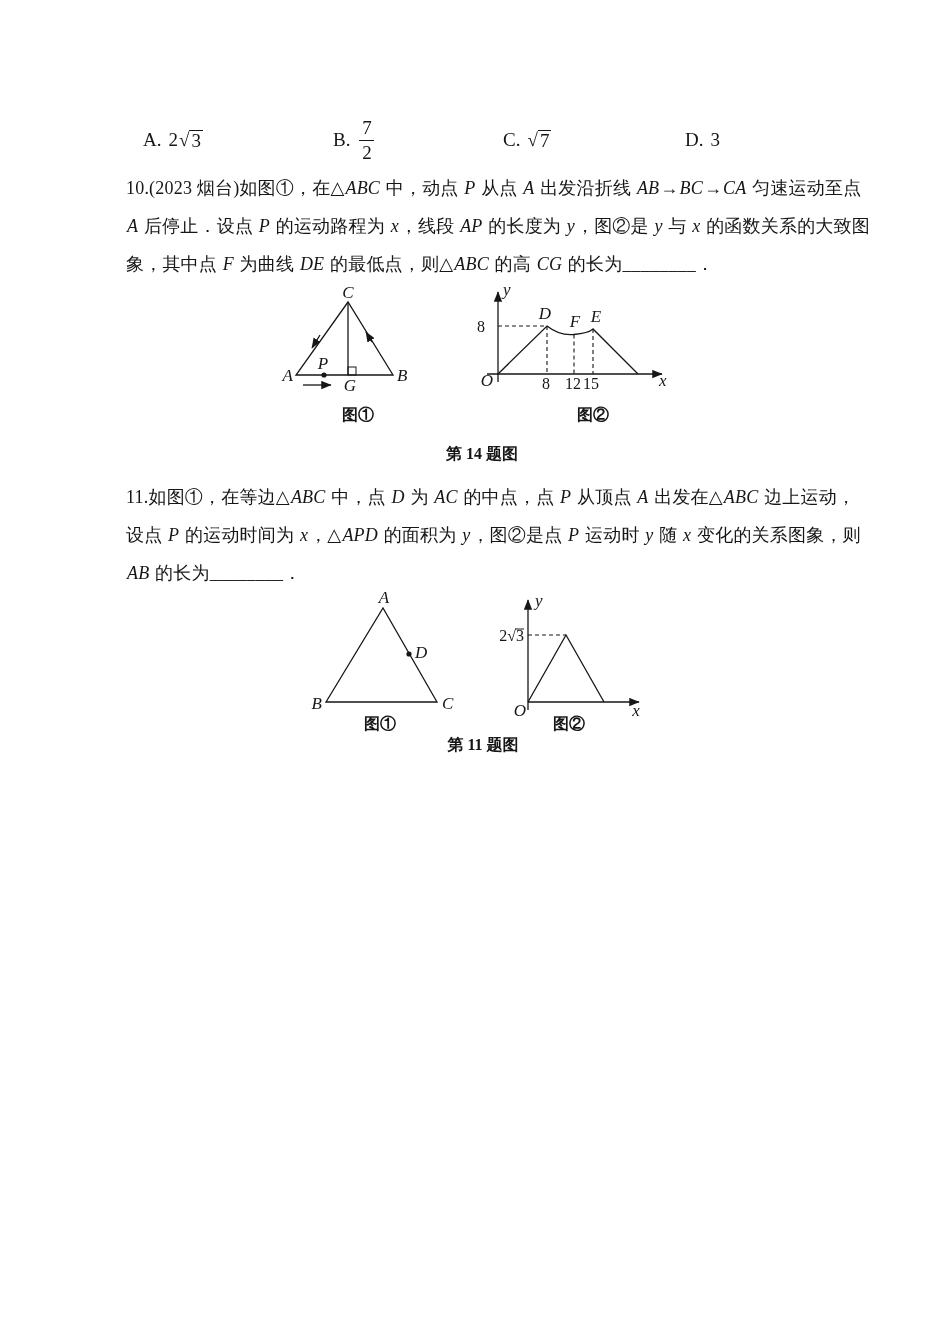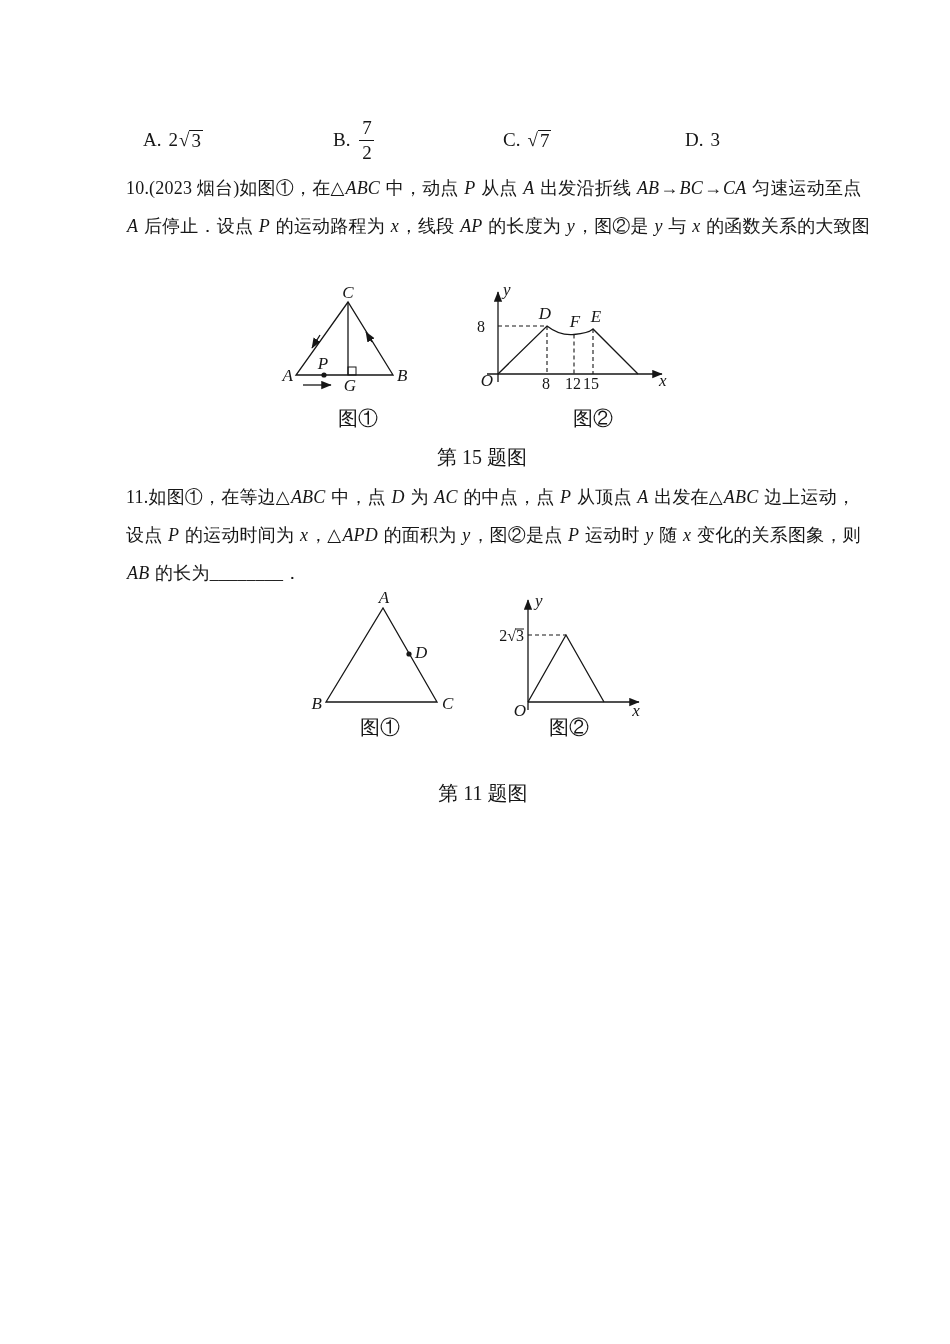--- a/index.html
+++ b/index.html
@@ -8,21 +8,21 @@
   .line{position:absolute;left:126px;font-size:18px;line-height:22px;white-space:nowrap;letter-spacing:.2px;}
   .mv{font-style:italic;font-family:"Liberation Serif","DejaVu Serif",serif;padding:0 1px;}
   .tx{font-style:normal;}
   .opt{position:absolute;top:112px;height:56px;display:flex;align-items:center;font-size:19px;}
   .opt .lab{margin-right:7px;}
   .coeff{margin-right:1px;}
   .sq{margin-right:0;}
   .rd{border-top:1.4px solid #161616;padding:0 2px;line-height:1.05;}
   .frac{display:inline-flex;flex-direction:column;align-items:center;font-size:19px;line-height:1.05;margin-left:2px;}
   .frac .bar{width:15px;border-top:1.4px solid #161616;margin:2px 0;height:0;}
-  .cap{position:absolute;font-size:20px;text-align:center;}
+  .cap{position:absolute;font-size:16px;text-align:center;font-weight:bold;}
   svg{position:absolute;overflow:visible;}
   svg line,svg path,svg polygon,svg rect{stroke:#161616;fill:none;stroke-width:1.3;}
   svg .dash{stroke-dasharray:4 3;stroke-width:1.1;}
   svg .dot{fill:#161616;stroke:none;}
   .svt{font:italic 17px "Liberation Serif","DejaVu Serif",serif;fill:#161616;}
   .svn{font:16px "Liberation Serif","DejaVu Serif",serif;fill:#161616;}
 </style>
 </head>
 <body>
 
@@ -47,20 +47,21 @@
     <span class="sq">√</span>
       <span class="rd">7</span>
   </div>
   <div class="opt" style="left:685px">
     <span class="lab">D.</span>
     <span>3</span>
   </div>
 
   <div class="line" style="top:177px"><span class="tx">10.(2023 烟台)如图①，在△</span><span class="mv">ABC</span><span class="tx"> 中，动点 </span><span class="mv">P</span><span class="tx"> 从点 </span><span class="mv">A</span><span class="tx"> 出发沿折线 </span><span class="mv">AB</span><span class="tx">→</span><span class="mv">BC</span><span class="tx">→</span><span class="mv">CA</span><span class="tx"> 匀速运动至点</span></div>
   <div class="line" style="top:215px"><span class="mv">A</span><span class="tx"> 后停止．设点 </span><span class="mv">P</span><span class="tx"> 的运动路程为 </span><span class="mv">x</span><span class="tx">，线段 </span><span class="mv">AP</span><span class="tx"> 的长度为 </span><span class="mv">y</span><span class="tx">，图②是 </span><span class="mv">y</span><span class="tx"> 与 </span><span class="mv">x</span><span class="tx"> 的函数关系的大致图</span></div>
+  <div class="line" style="top:253px"><span class="tx">象，其中点 </span><span class="mv">F</span><span class="tx"> 为曲线 </span><span class="mv">DE</span><span class="tx"> 的最低点，则△</span><span class="mv">ABC</span><span class="tx"> 的高 </span><span class="mv">CG</span><span class="tx"> 的长为________．</span></div>
 
   <svg style="left:276px;top:284px" width="145" height="120" viewBox="0 0 145 120">
     <defs>
       <marker id="arr" markerWidth="9" markerHeight="7" refX="7.5" refY="3.2" orient="auto">
         <path d="M0,0 L8,3.2 L0,6.4 Z" style="fill:#161616;stroke:none"></path>
       </marker>
     </defs>
     <polygon points="20,91 117,91 72,18"></polygon>
     <line x1="72" y1="18" x2="72" y2="91"></line>
     <rect x="72" y="83" width="8" height="8" style="stroke-width:1"></rect>
@@ -90,21 +91,21 @@
     <text class="svt" x="83" y="37" text-anchor="middle">D</text>
     <text class="svt" x="113" y="45" text-anchor="middle">F</text>
     <text class="svt" x="134" y="40" text-anchor="middle">E</text>
     <text class="svn" x="84" y="107" text-anchor="middle">8</text>
     <text class="svn" x="111" y="107" text-anchor="middle">12</text>
     <text class="svn" x="129" y="107" text-anchor="middle">15</text>
   </svg>
 
   <div class="cap" style="left:316px;top:405px;width:84px">图①</div>
   <div class="cap" style="left:551px;top:405px;width:84px">图②</div>
-  <div class="cap" style="left:382px;top:444px;width:200px">第 15 题图</div>
+  <div class="cap" style="left:382px;top:444px;width:200px">第 14 题图</div>
 
   <div class="line" style="top:486px"><span class="tx">11.如图①，在等边△</span><span class="mv">ABC</span><span class="tx"> 中，点 </span><span class="mv">D</span><span class="tx"> 为 </span><span class="mv">AC</span><span class="tx"> 的中点，点 </span><span class="mv">P</span><span class="tx"> 从顶点 </span><span class="mv">A</span><span class="tx"> 出发在△</span><span class="mv">ABC</span><span class="tx"> 边上运动，</span></div>
   <div class="line" style="top:524px"><span class="tx">设点 </span><span class="mv">P</span><span class="tx"> 的运动时间为 </span><span class="mv">x</span><span class="tx">，△</span><span class="mv">APD</span><span class="tx"> 的面积为 </span><span class="mv">y</span><span class="tx">，图②是点 </span><span class="mv">P</span><span class="tx"> 运动时 </span><span class="mv">y</span><span class="tx"> 随 </span><span class="mv">x</span><span class="tx"> 变化的关系图象，则</span></div>
   <div class="line" style="top:562px"><span class="mv">AB</span><span class="tx"> 的长为________．</span></div>
 
   <svg style="left:298px;top:590px" width="165" height="130" viewBox="0 0 165 130">
     <polygon points="28,112 139,112 85,18"></polygon>
     <circle class="dot" cx="111" cy="64" r="2.6"></circle>
     <text class="svt" x="86" y="13" text-anchor="middle">A</text>
     <text class="svt" x="24" y="119" text-anchor="end">B</text>
@@ -119,15 +120,15 @@
     <path d="M35,112 L73,45 L111,112"></path>
     <text class="svn" x="31" y="51" text-anchor="end">2√3</text>
     <line x1="22.5" y1="39" x2="31" y2="39" style="stroke-width:1"></line>
     <text class="svt" x="27" y="126" text-anchor="middle">O</text>
     <text class="svt" x="42" y="16" text-anchor="start">y</text>
     <text class="svt" x="143" y="126" text-anchor="middle">x</text>
   </svg>
 
   <div class="cap" style="left:338px;top:714px;width:84px">图①</div>
   <div class="cap" style="left:527px;top:714px;width:84px">图②</div>
-  <div class="cap" style="left:383px;top:780px;width:200px">第 11 题图</div>
+  <div class="cap" style="left:383px;top:735px;width:200px">第 11 题图</div>
 
 </div>
 
 </body></html>

